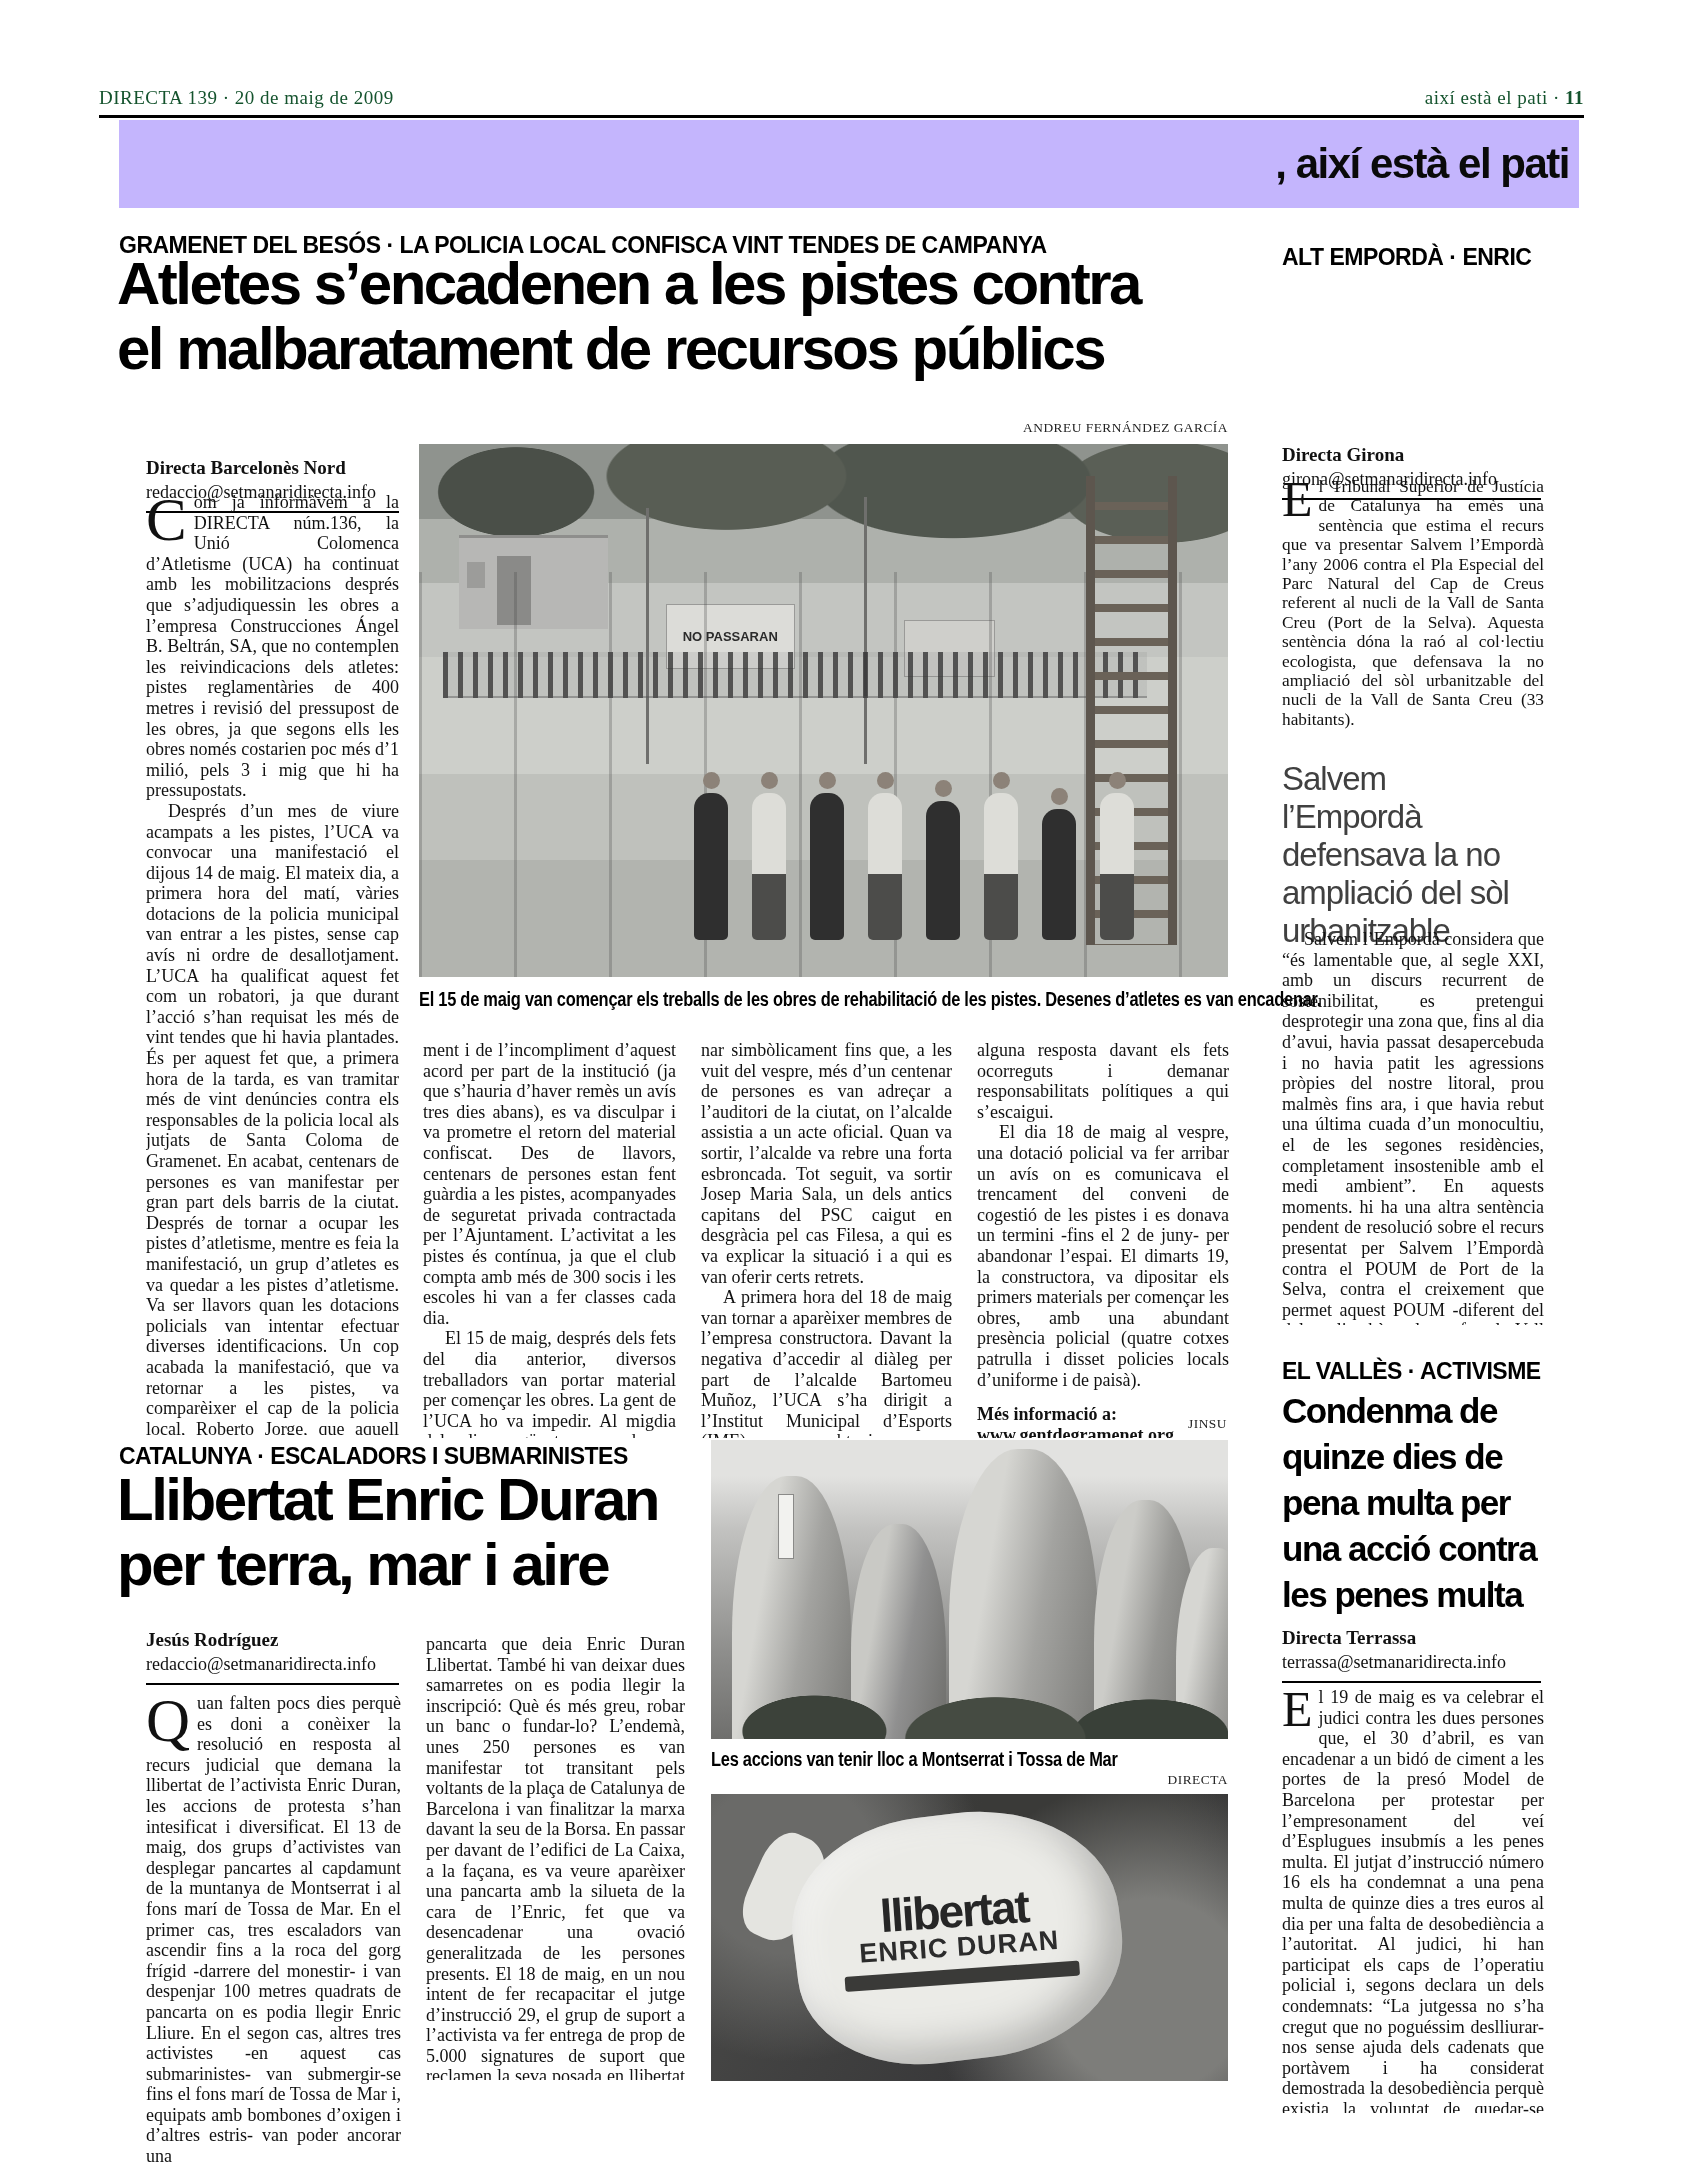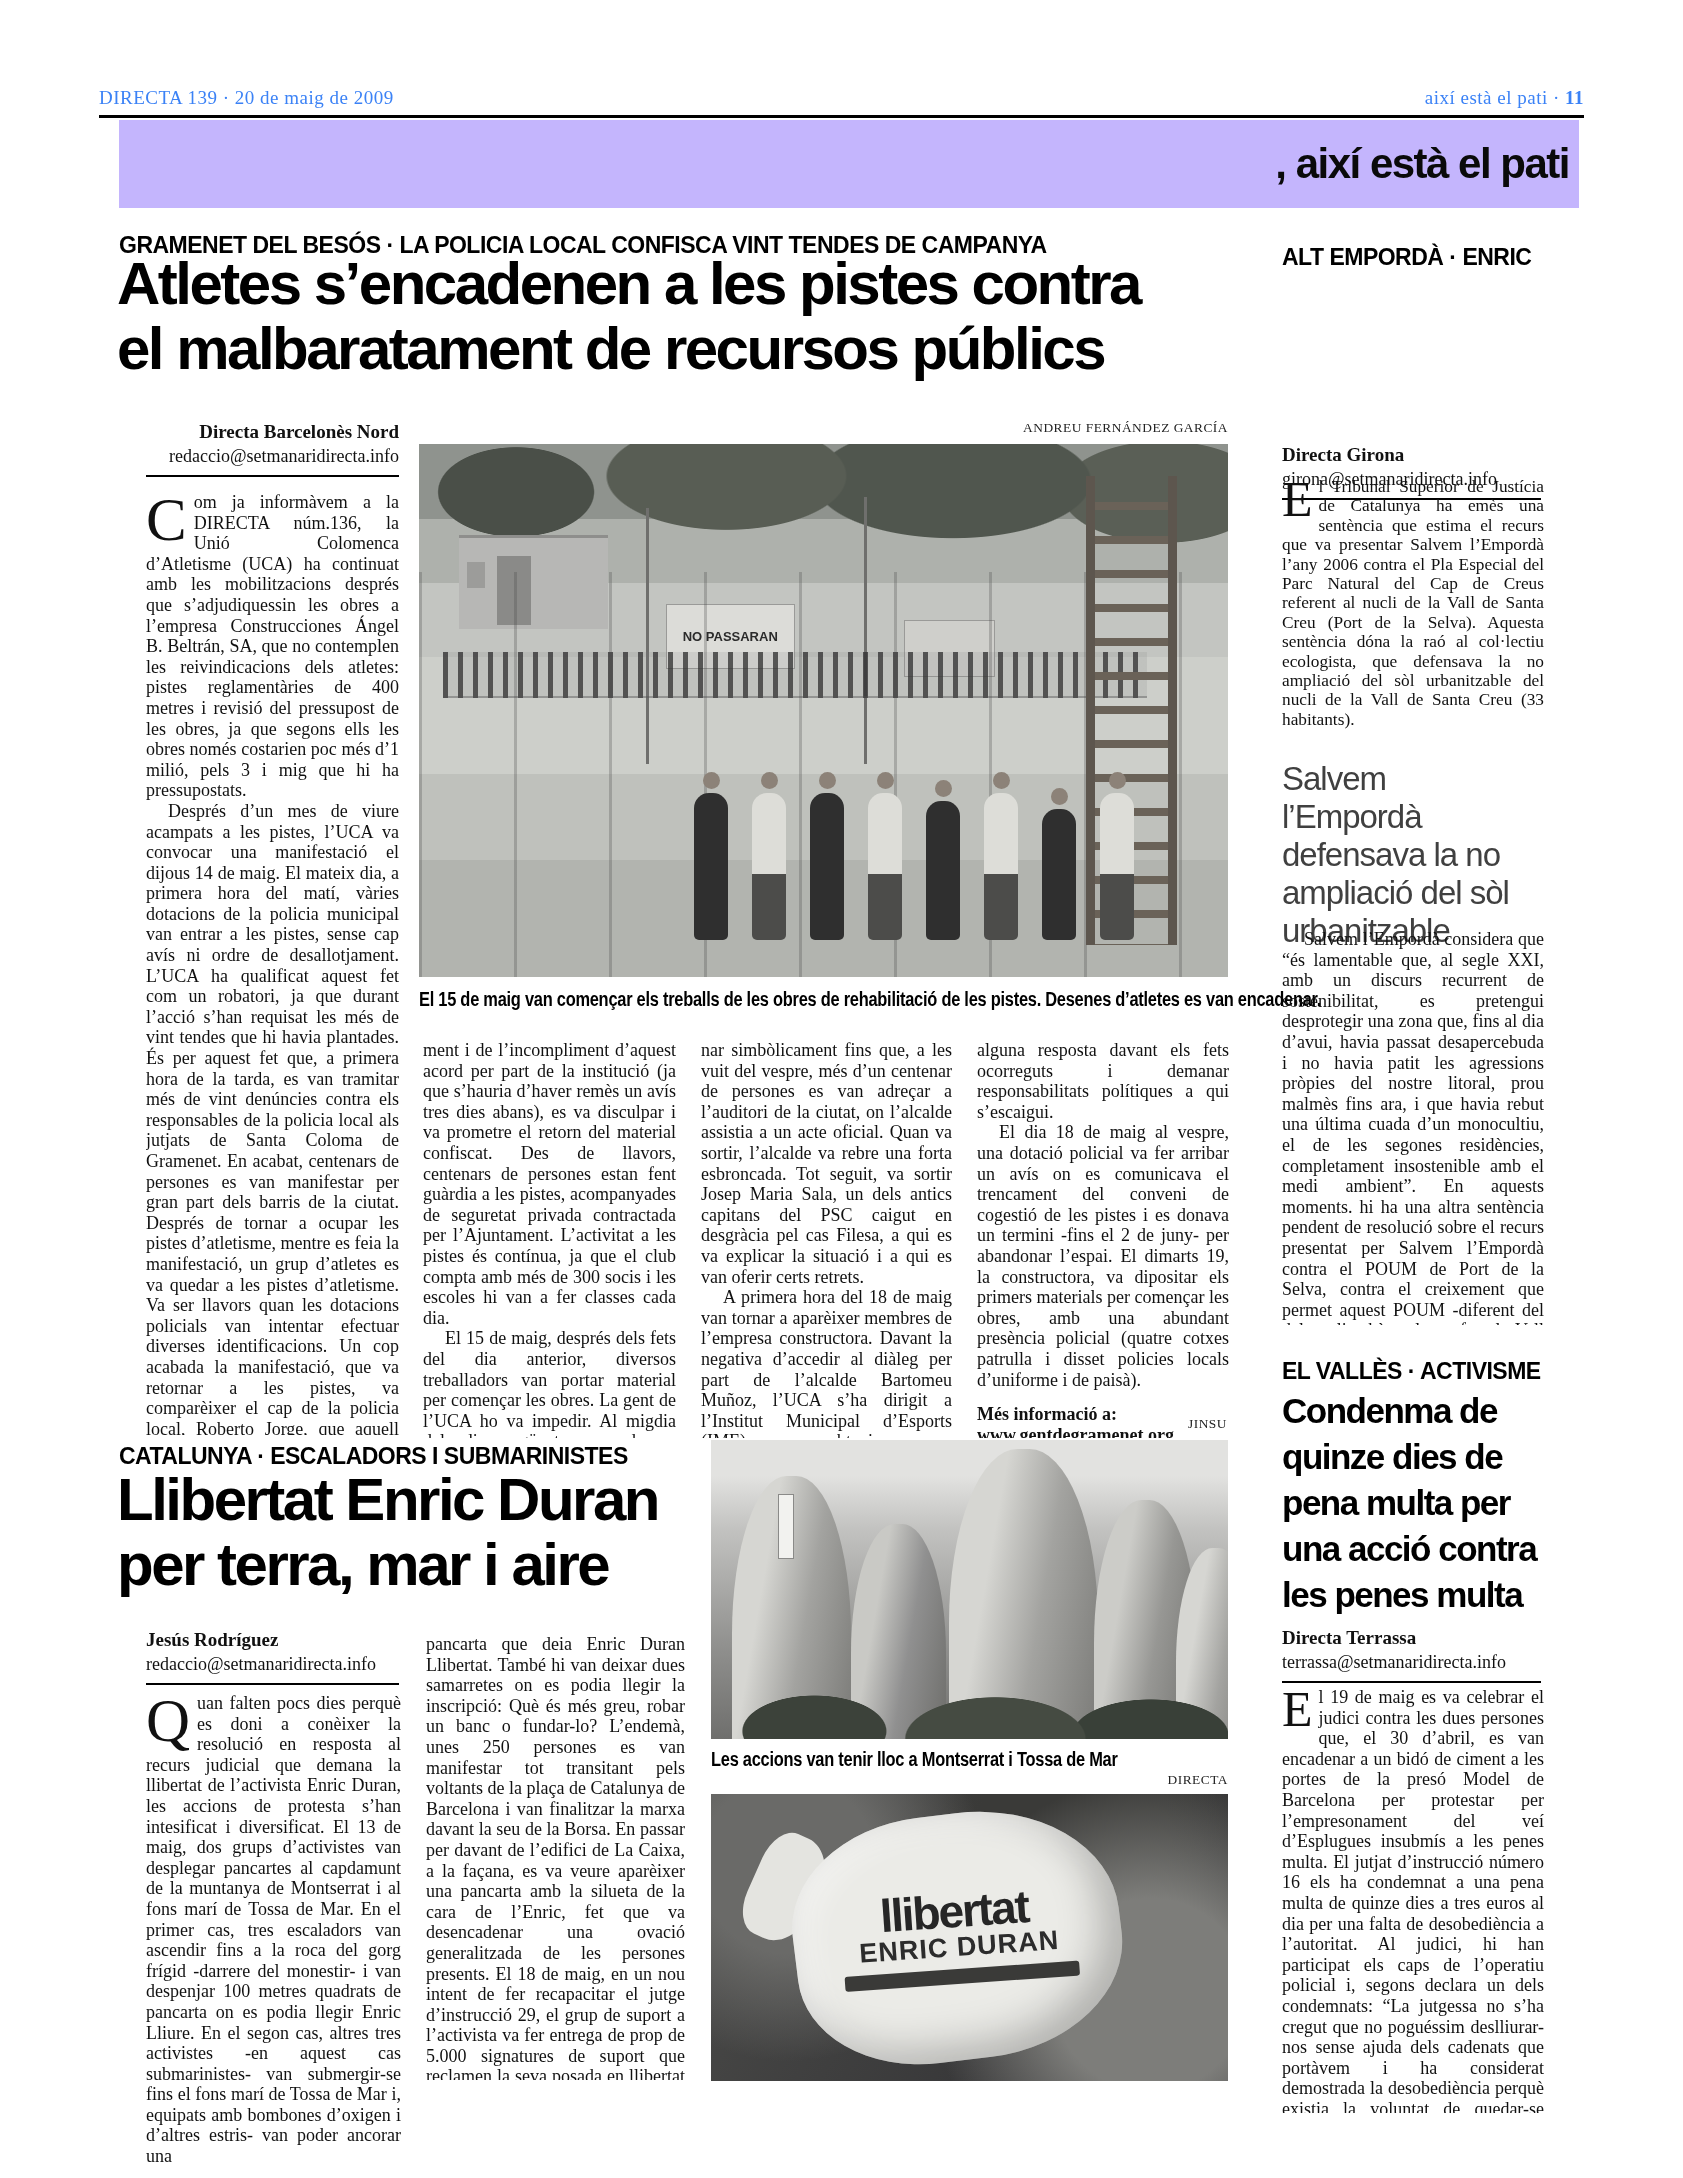--- a/index.html
+++ b/index.html
@@ -1,20 +1,20 @@
 <!DOCTYPE html>
 <html><head>
 <meta charset="utf-8">
 <style>
   html,body{margin:0;padding:0;background:#777;}
   .page{position:relative;width:1683px;height:2178px;background:#fff;margin:0 auto;overflow:hidden;
         font-family:"Liberation Serif","DejaVu Serif",serif;color:#111;}
   .abs{position:absolute;}
   
-  .folio{font-size:19px;letter-spacing:0.5px;color:#3b82f6;}
+  .folio{font-size:19px;letter-spacing:0.5px;color:#14532d;}
   .folio b{font-weight:bold;}
   .hrule{background:#000;}
   .band{background:#c4b5fd;display:flex;align-items:center;justify-content:flex-end;padding-right:10px;box-sizing:border-box;}
   .band-title{font-family:"Liberation Sans","DejaVu Sans",sans-serif;font-weight:bold;font-size:42px;letter-spacing:-1.5px;color:#0a0a0a;}
   
   .kicker{font-family:"Liberation Sans","DejaVu Sans",sans-serif;font-weight:bold;font-size:23px;letter-spacing:-0.5px;color:#000;white-space:nowrap;}
   .kicker .loc{color:#000000;}
   .headline{font-family:"Liberation Sans","DejaVu Sans",sans-serif;font-weight:bold;color:#000;}
   .h-main{font-size:60px;line-height:65px;letter-spacing:-2.5px;}
   .h-side{font-size:37px;line-height:45px;letter-spacing:-1.5px;}
@@ -112,21 +112,21 @@
   </div>
 
   <div class="abs kicker" style="left:119px;top:232px;">
     <span class="loc">GRAMENET DEL BESÓS </span><span>· LA POLICIA LOCAL CONFISCA VINT TENDES DE CAMPANYA</span>
   </div>
   <div class="abs headline h-main" style="left:117px;top:251px;width:1119px;">
     <div>Atletes s’encadenen a les pistes contra</div>
     <div>el malbaratament de recursos públics</div>
   </div>
 
-  <div class="abs byline" style="left:146px;top:420px;width:253px;text-align:right;">
+  <div class="abs byline" style="left:146px;top:456px;width:253px;">
     <div class="name">Directa Barcelonès Nord</div>
     <div class="email">redaccio@setmanaridirecta.info</div>
     <div class="brule"></div>
   </div>
 
   <div class="abs credit" style="left:419px;top:420px;width:809px;">ANDREU FERNÁNDEZ GARCÍA</div>
 
   <div class="abs photo photo-track" style="left:419px;top:444px;width:809px;height:533px;">
     <div class="pt-building">
       <div class="pt-door"></div>

